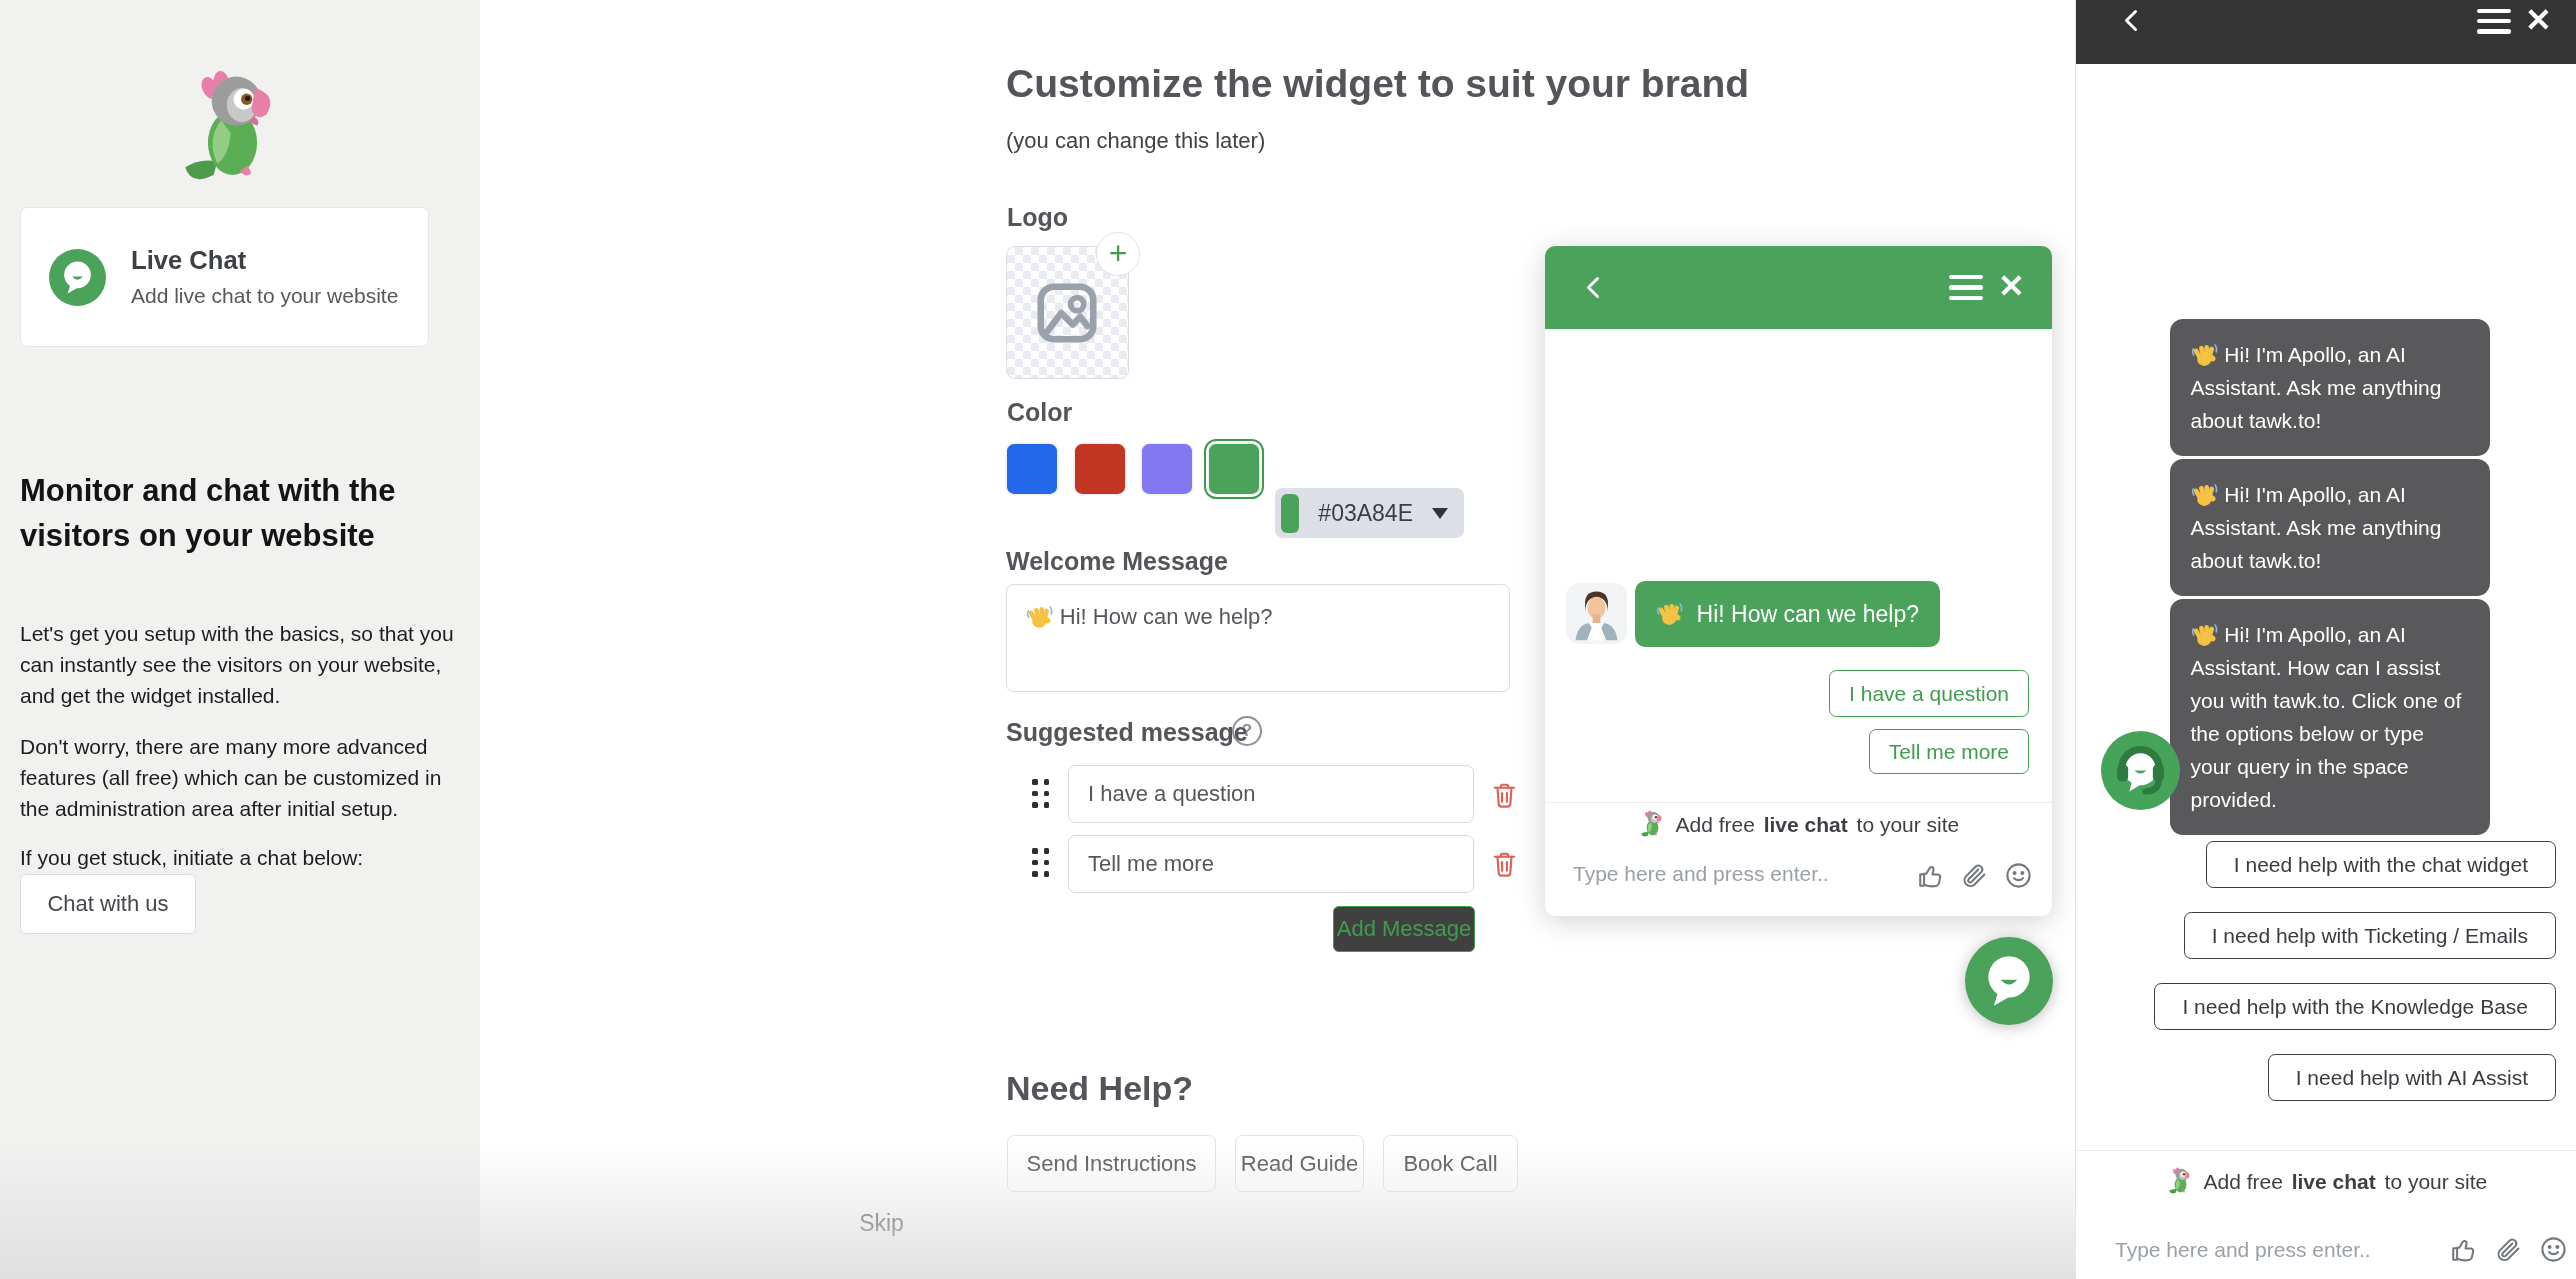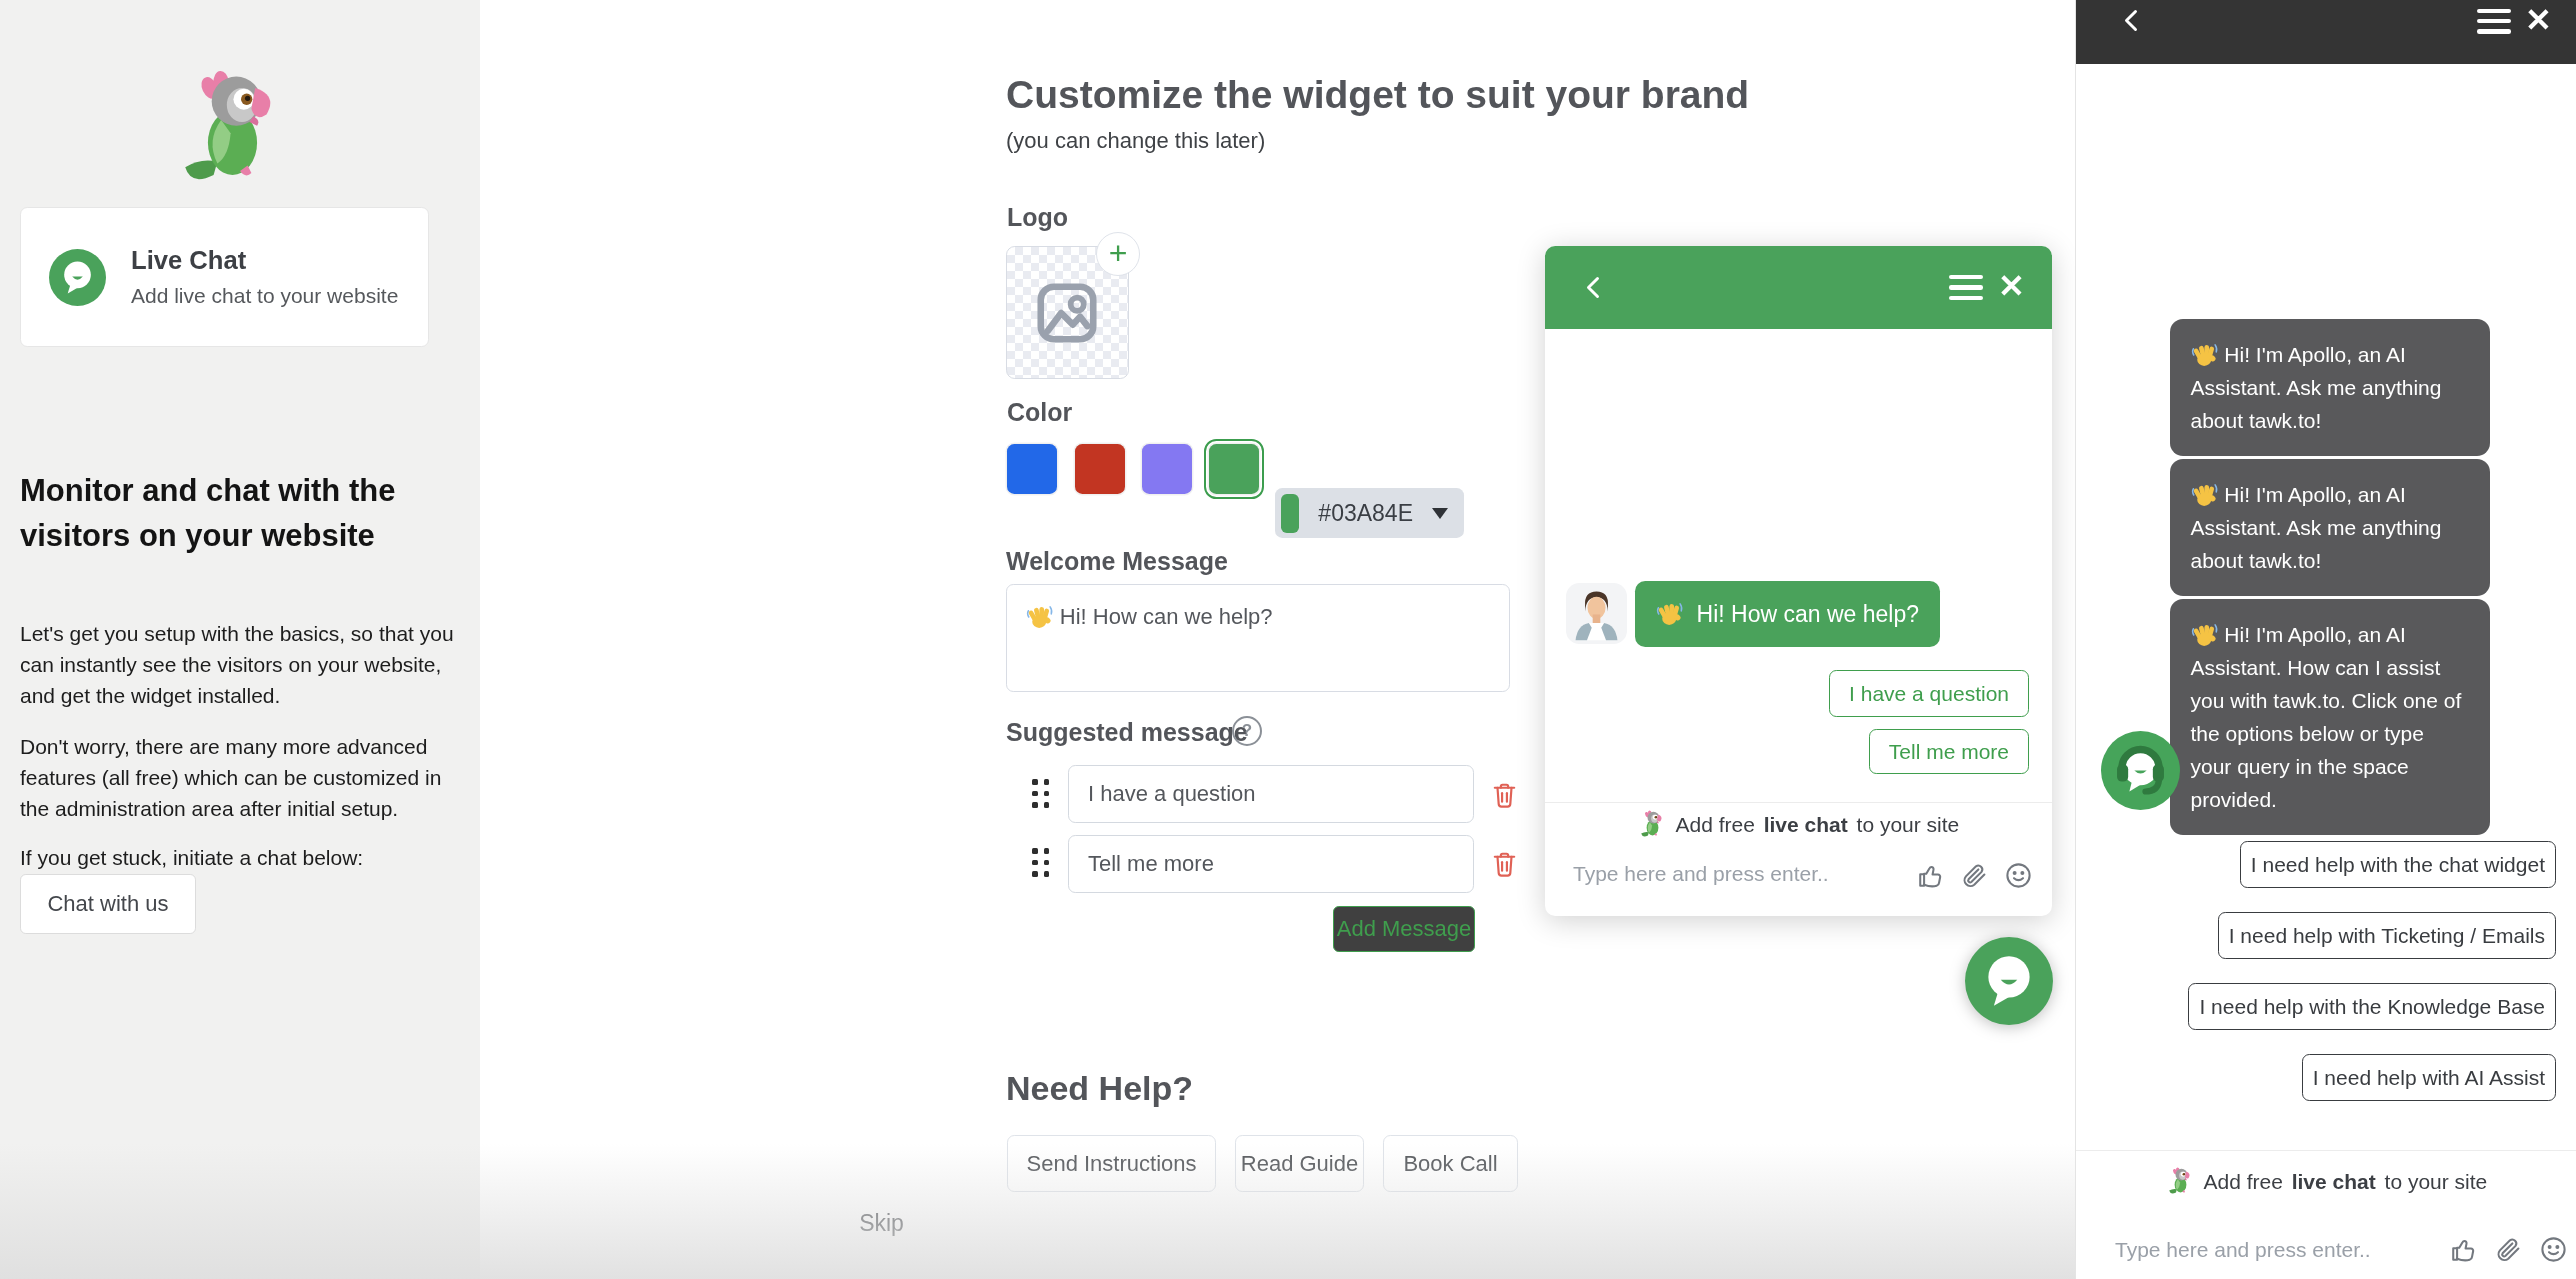--- a/index.html
+++ b/index.html
@@ -12,21 +12,21 @@
   .live-card{left:20px;top:207px;width:409px;height:140px;background:#fff;border:1.5px solid #e6e6e6;
              border-radius:7.3px;display:flex;align-items:center;padding:0 28px;box-sizing:border-box;gap:25px;}
   .tawk-icon{width:57px;height:57px;flex:0 0 57px;}
   .live-card-title{font-size:25.6px;font-weight:bold;color:#3d4045;margin-bottom:8.8px;}
   .live-card-sub{font-size:21px;color:#55585c;}
   .side-heading{left:20px;top:468px;width:402px;font-size:31px;line-height:45px;font-weight:bold;color:#141414;}
   .side-para{left:20px;width:439px;font-size:21px;line-height:31px;color:#1d1d1d;}
   .chat-with-us{left:20px;top:874px;width:174px;height:58px;background:#fff;border:1.5px solid #dcdcdc;
                 border-radius:5.8px;font-size:22px;color:#44474c;display:flex;align-items:center;justify-content:center;cursor:pointer;}
   
-  .main-title{left:1006px;top:73px;font-size:39px;font-weight:bold;color:#53555a;}
+  .main-title{left:1006px;top:62px;font-size:39px;font-weight:bold;color:#53555a;}
   .main-sub{left:1006px;top:128px;font-size:22px;color:#3f4246;}
   .sec-label{font-size:25px;font-weight:bold;color:#53555a;}
   .logo-box{left:1006px;top:246px;width:123px;height:133px;border:1.5px solid #d8dce4;border-radius:8.8px;box-sizing:border-box;
             background-color:#fff;cursor:pointer;
             background-image:linear-gradient(45deg,#e9ebf1 25%,transparent 25%,transparent 75%,#e9ebf1 75%),
                              linear-gradient(45deg,#e9ebf1 25%,transparent 25%,transparent 75%,#e9ebf1 75%);
             background-size:16px 16px;background-position:0 0,8px 8px;}
   .logo-img-icon{left:25px;top:31px;width:70px;height:70px;color:#9aa1ad;}
   .plus-btn{left:1096px;top:232px;width:44px;height:44px;border-radius:50%;background:#fff;border:1.5px solid #dfe3ea;
             color:#3f9e4d;font-size:32px;line-height:41px;text-align:center;box-sizing:border-box;cursor:pointer;}
@@ -77,21 +77,21 @@
   .foot-icon{width:29px;height:29px;color:#73787f;cursor:pointer;}
   
   .float-chat{left:1965px;top:937px;width:88px;height:88px;z-index:4;cursor:pointer;filter:drop-shadow(0 2.9px 7.3px rgba(0,0,0,0.25));}
   
   .rpanel{left:2075px;top:0;width:501px;height:1279px;background:#fff;border-left:1.5px solid #e4e4e4;box-sizing:border-box;z-index:10;}
   .r-header{left:0;top:0;width:501px;height:64px;background:#343434;}
   .r-bubble{left:94px;width:320px;background:#59595b;color:#fff;border-radius:13px;box-sizing:border-box;
             padding:19px 20.5px;font-size:21px;line-height:33px;}
   .r-avatar{left:25px;top:731px;width:79px;height:79px;}
   .opt-pill{right:20px;border:1.5px solid #393c40;border-radius:7.3px;background:#fff;color:#393c40;font-size:21px;
-            display:flex;align-items:center;padding:0 10px;cursor:pointer;box-sizing:border-box;position:absolute;}
+            display:flex;align-items:center;padding:0 27px;cursor:pointer;box-sizing:border-box;position:absolute;}
   .r-divider{left:0;top:1150px;width:501px;border-top:1.5px solid #ececec;}
   .wave{width:28px;height:28px;display:inline-block;vertical-align:-6.6px;margin-right:5.8px;}
 </style>
 </head>
 <body>
 
 <div id="root">
 
   <div class="abs sidebar">
     <div class="abs parrot-logo"><svg viewBox="0 0 64 64" width="100%" height="100%">

